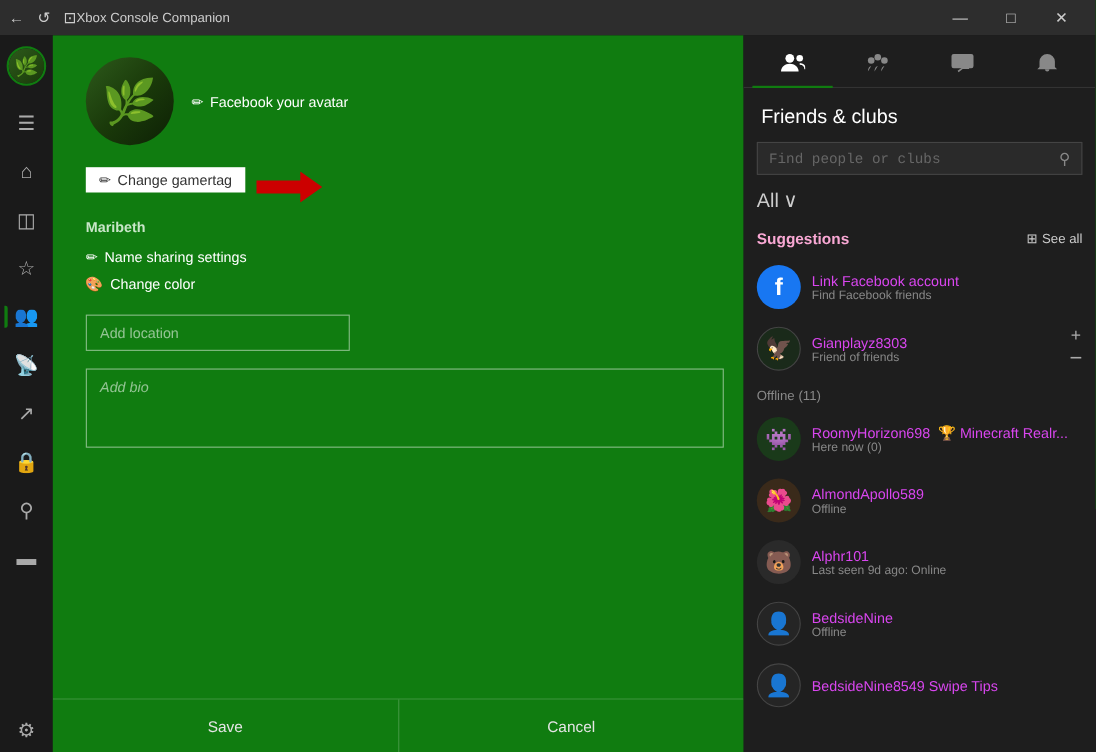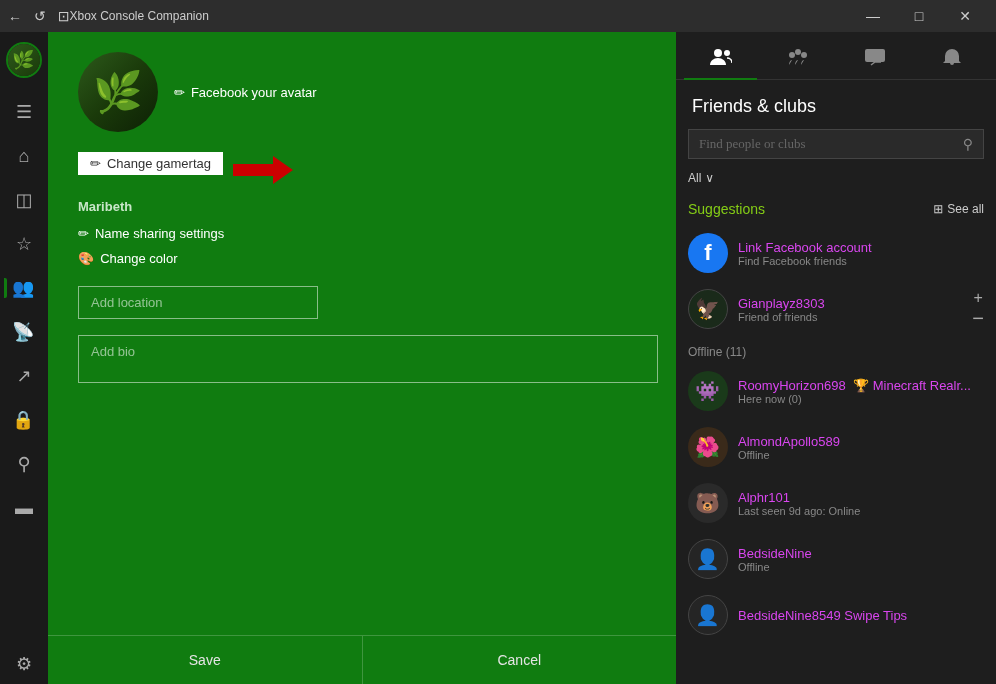--- a/index.html
+++ b/index.html
@@ -207,28 +207,29 @@
       color: rgba(255,255,255,0.6);
       padding: 8px 12px;
       font-size: 13px;
       margin-bottom: 16px;
       display: block;
     }
     .location-input::placeholder { color: rgba(255,255,255,0.55); }
 
     .bio-input {
       width: 580px;
-      height: 48px;
+      height: 72px;
       background: transparent;
       border: 1.5px solid rgba(255,255,255,0.5);
       color: rgba(255,255,255,0.6);
       padding: 8px 12px;
       font-size: 13px;
       resize: none;
       font-family: inherit;
+      font-style: italic;
     }
     .bio-input::placeholder { color: rgba(255,255,255,0.55); }
 
     
     .profile-footer {
       display: flex;
       border-top: 1px solid rgba(255,255,255,0.2);
       background: #107c10;
     }
     .footer-btn {
@@ -302,54 +303,54 @@
       background: #2a2a2a;
       border: 1px solid #444;
       padding: 6px 10px;
     }
     .search-input {
       flex: 1;
       background: transparent;
       border: none;
       color: #f0abfc;
       font-size: 13px;
-      font-family: Liberation Serif, serif;
+      font-family: Liberation Mono, monospace;
     }
     .search-input::placeholder { color: #666; }
     .search-icon { color: #888; font-size: 14px; }
 
     
     .filter-row {
       display: flex;
       align-items: center;
       padding: 0 12px 12px;
       gap: 6px;
     }
     .filter-btn {
       display: flex;
       align-items: center;
       gap: 4px;
       background: transparent;
       border: none;
       color: #ccc;
-      font-size: 12px;
+      font-size: 18px;
       cursor: pointer;
     }
 
     
     .section-header {
       display: flex;
       align-items: center;
       justify-content: space-between;
       padding: 4px 12px 8px;
     }
     .section-title {
-      color: #84cc16;
+      color: #f9a8d4;
       font-size: 14px;
-      font-weight: 400;
+      font-weight: 700;
     }
     .see-all-btn {
       display: flex;
       align-items: center;
       gap: 4px;
       background: transparent;
       border: none;
       color: #ccc;
       font-size: 12px;
       cursor: pointer;

